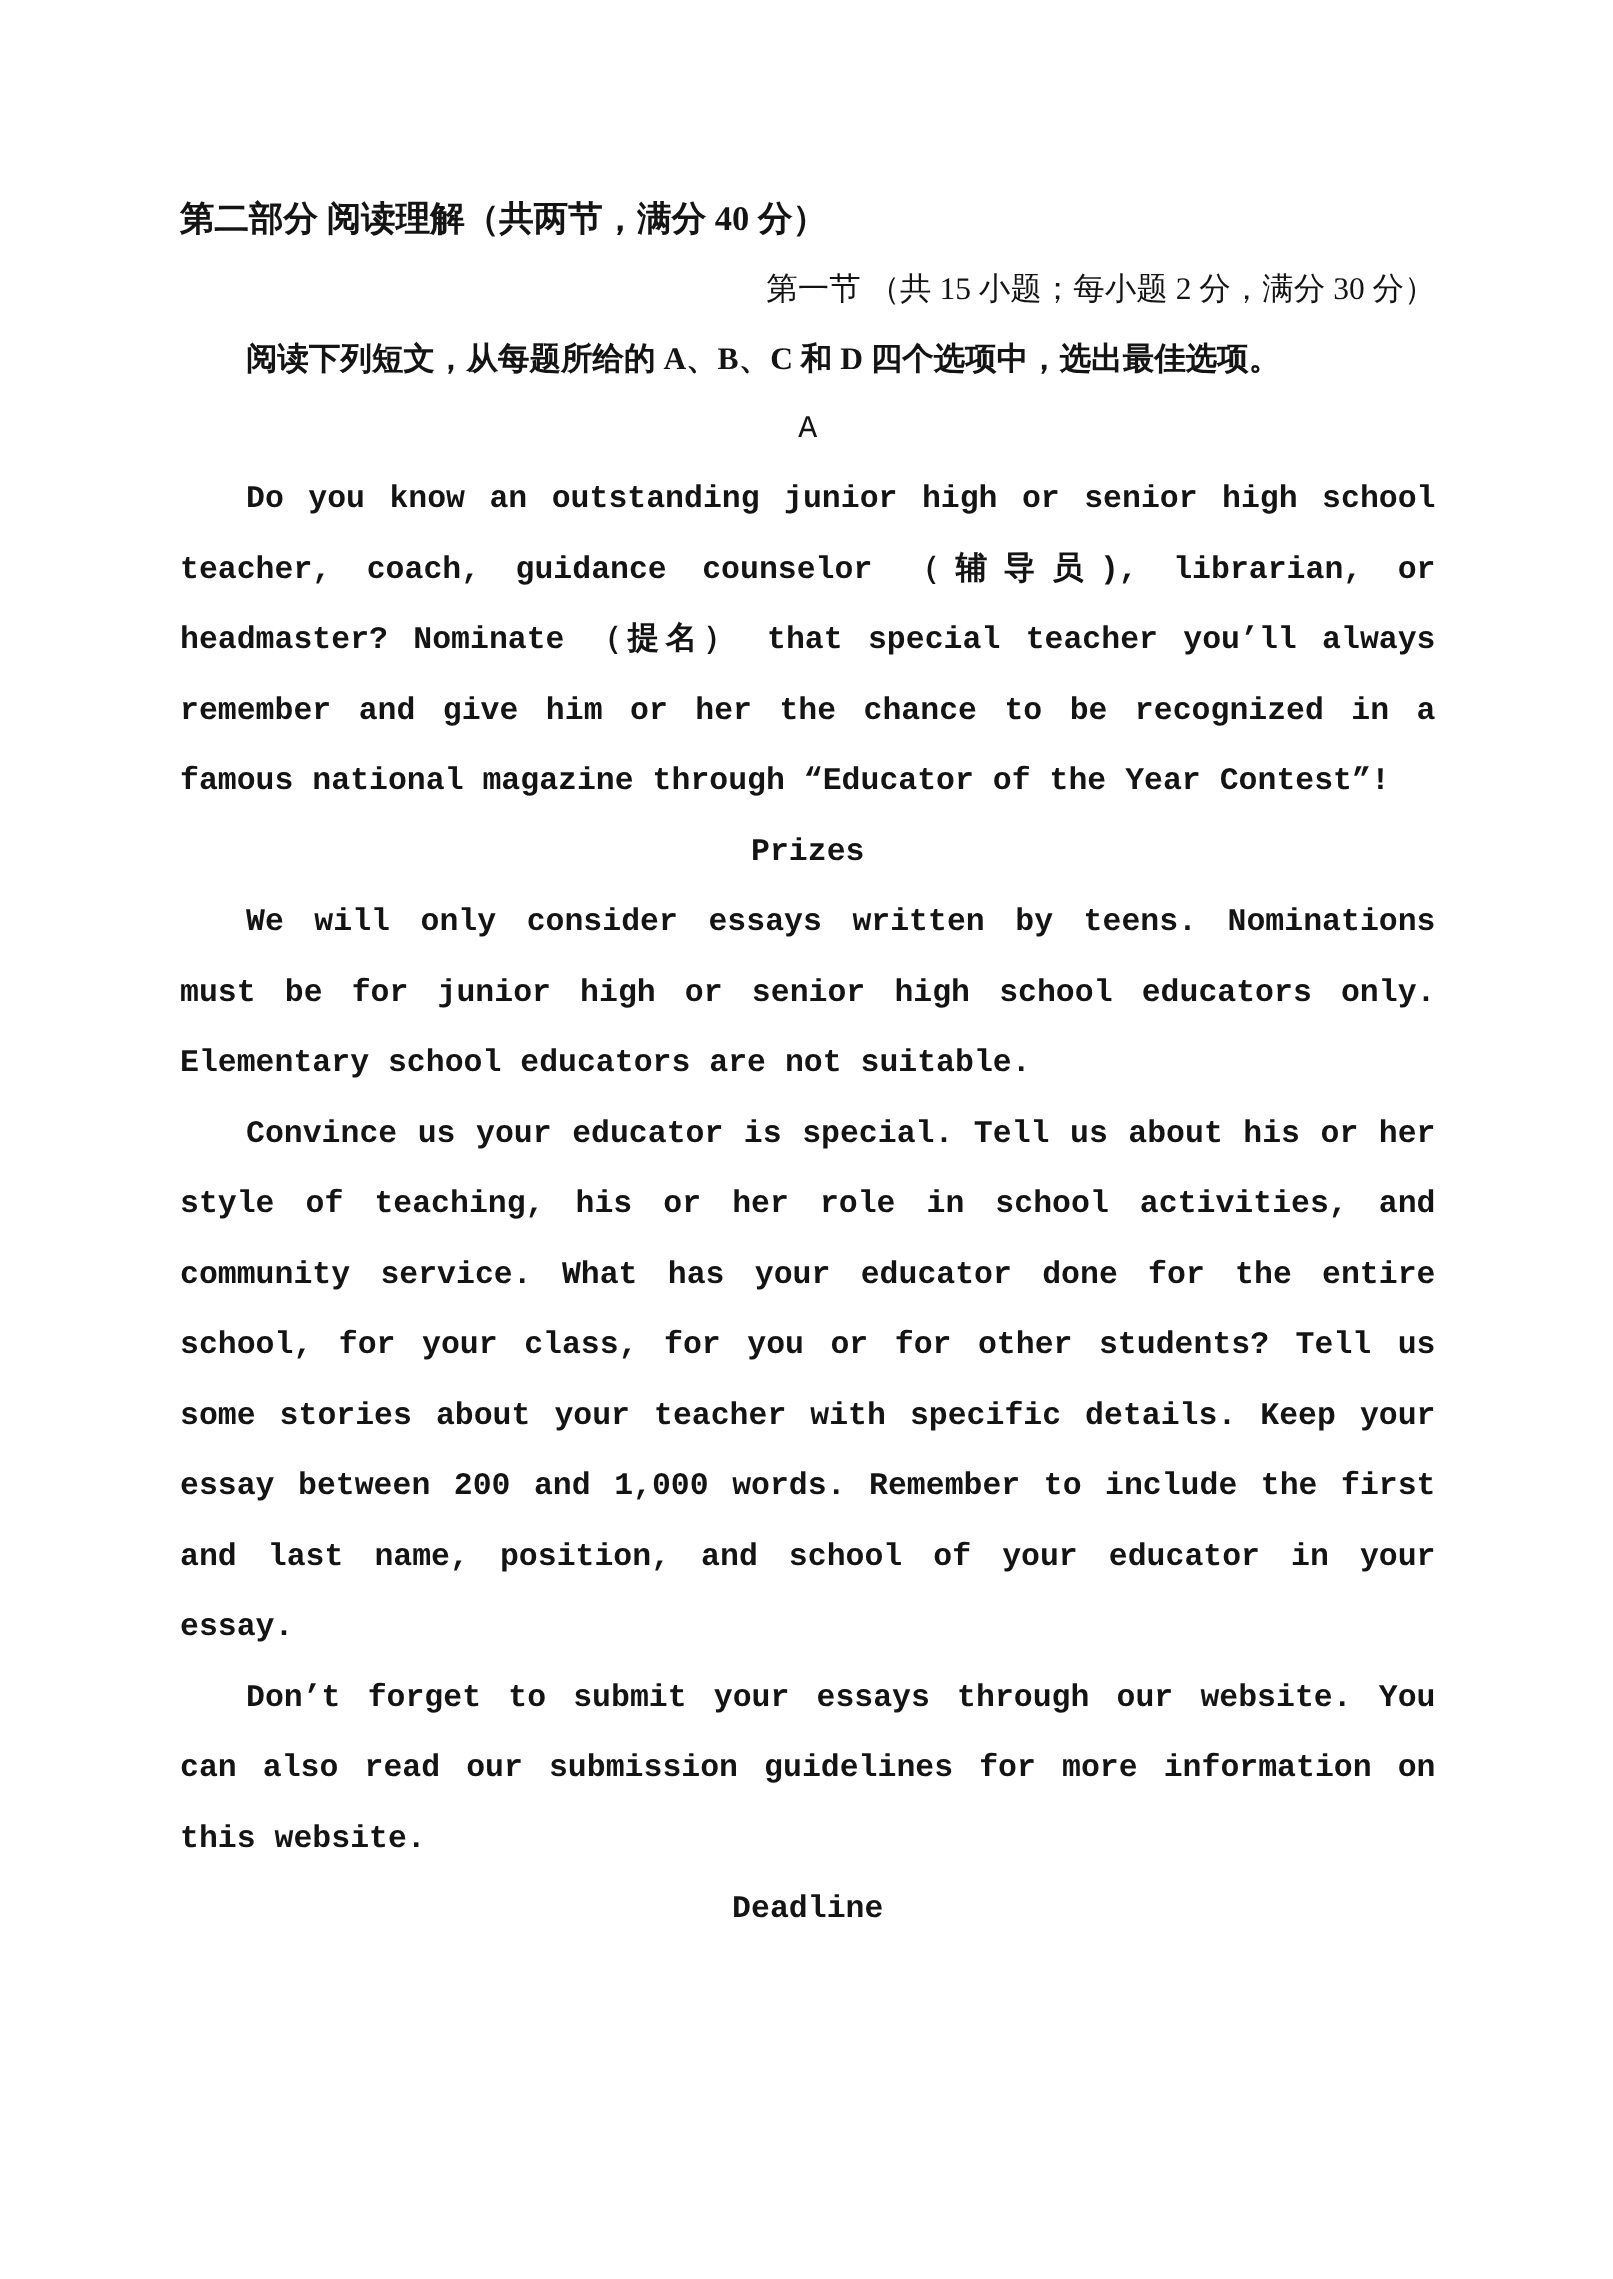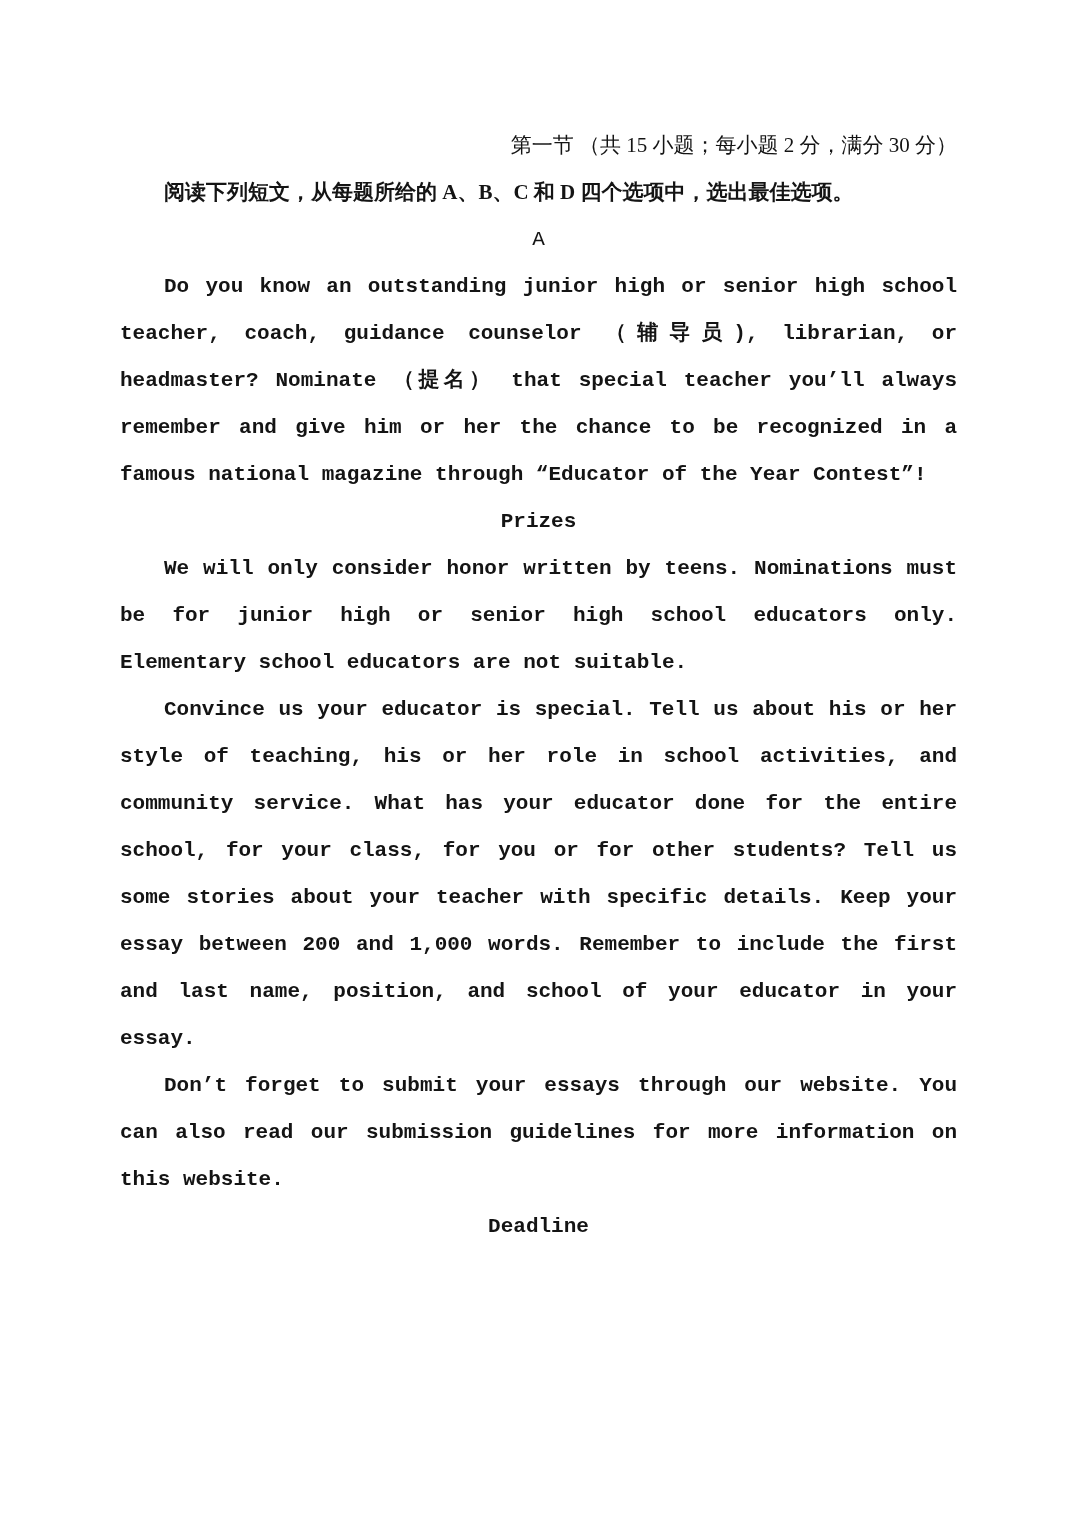--- a/index.html
+++ b/index.html
@@ -47,34 +47,35 @@
   .subhead {
     font-weight: bold;
     text-align: center;
   }
 </style>
 </head>
 <body>
 
 <div class="page">
 
+  <div class="block section-title">第二部分 阅读理解（共两节，满分 40 分）</div>
 
   <div class="block subsection-title">第一节 （共 15 小题；每小题 2 分，满分 30 分）</div>
 
   <div class="block cn-para indent">阅读下列短文，从每题所给的 A、B、C 和 D 四个选项中，选出最佳选项。</div>
 
   <div class="block center">A</div>
 
   <div class="block indent">Do you know an outstanding junior high or senior high school teacher, coach, guidance counselor （辅导员), librarian, or headmaster? Nominate （提名） that special teacher you’ll always remember and give him or her the chance to be recognized in a famous national magazine through “Educator of the Year Contest”!</div>
 
   <div class="block subhead">Prizes</div>
 
 
 
-  <div class="block indent">We will only consider honor written by teens. Nominations must be for junior high or senior high school educators only. Elementary school educators are not suitable.</div>
+  <div class="block indent">We will only consider essays written by teens. Nominations must be for junior high or senior high school educators only. Elementary school educators are not suitable.</div>
 
   <div class="block indent">Convince us your educator is special. Tell us about his or her style of teaching, his or her role in school activities, and community service. What has your educator done for the entire school, for your class, for you or for other students? Tell us some stories about your teacher with specific details. Keep your essay between 200 and 1,000 words. Remember to include the first and last name, position, and school of your educator in your essay.</div>
 
   <div class="block indent">Don’t forget to submit your essays through our website. You can also read our submission guidelines for more information on this website.</div>
 
   <div class="block subhead">Deadline</div>
 
 </div>
 
 </body></html>

